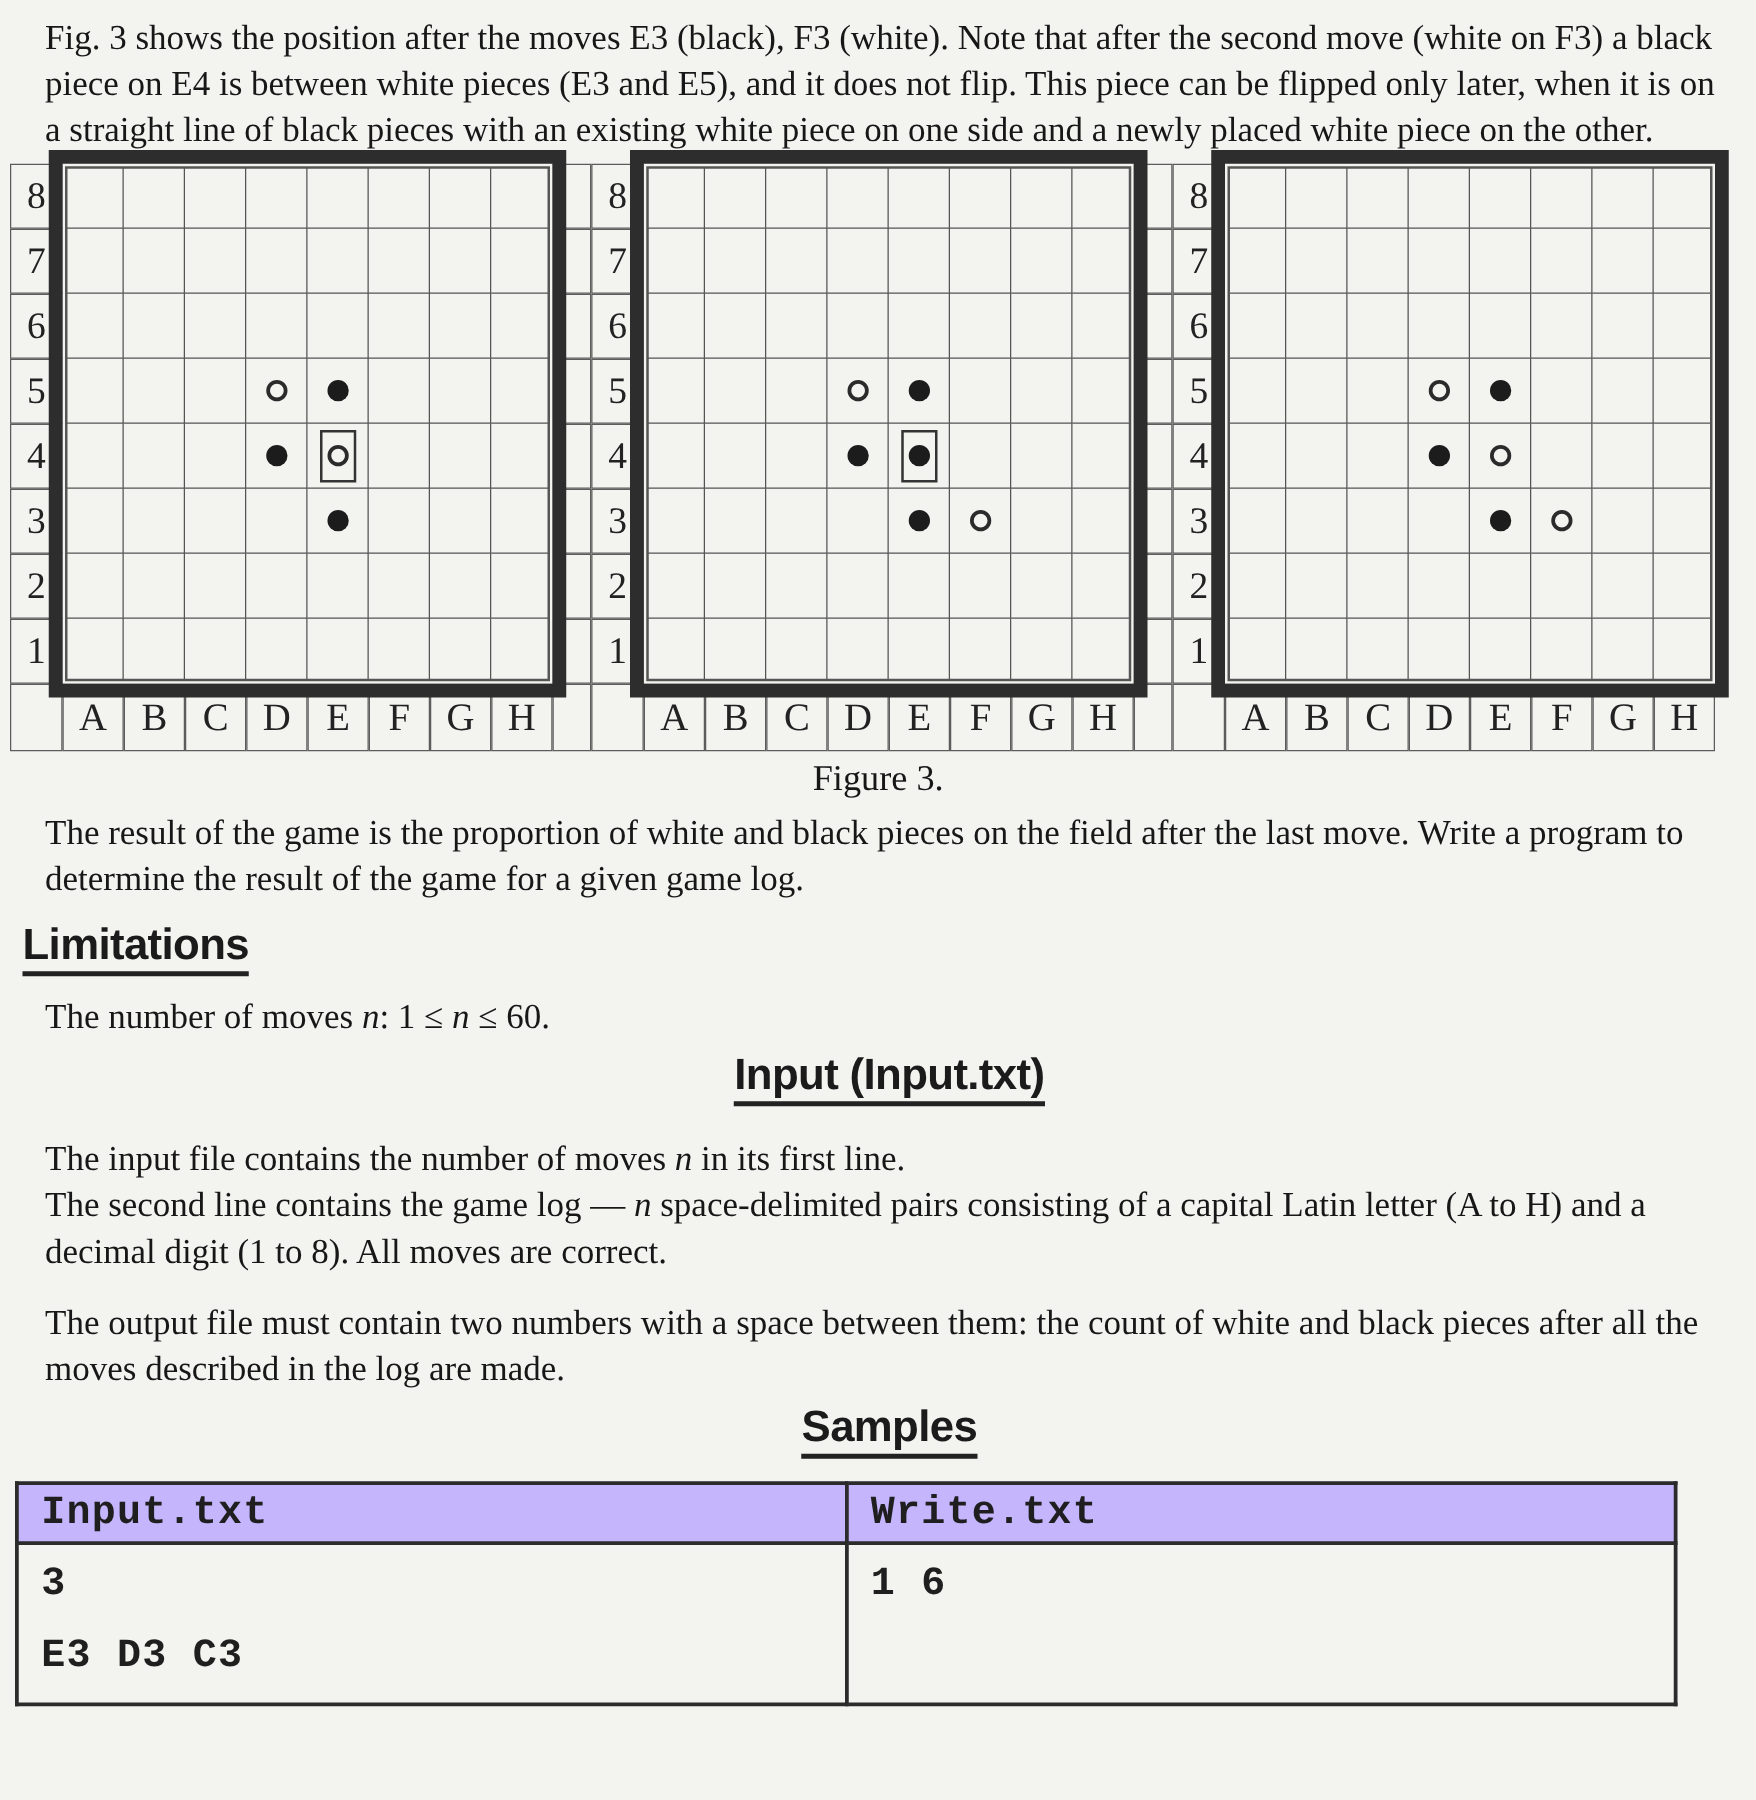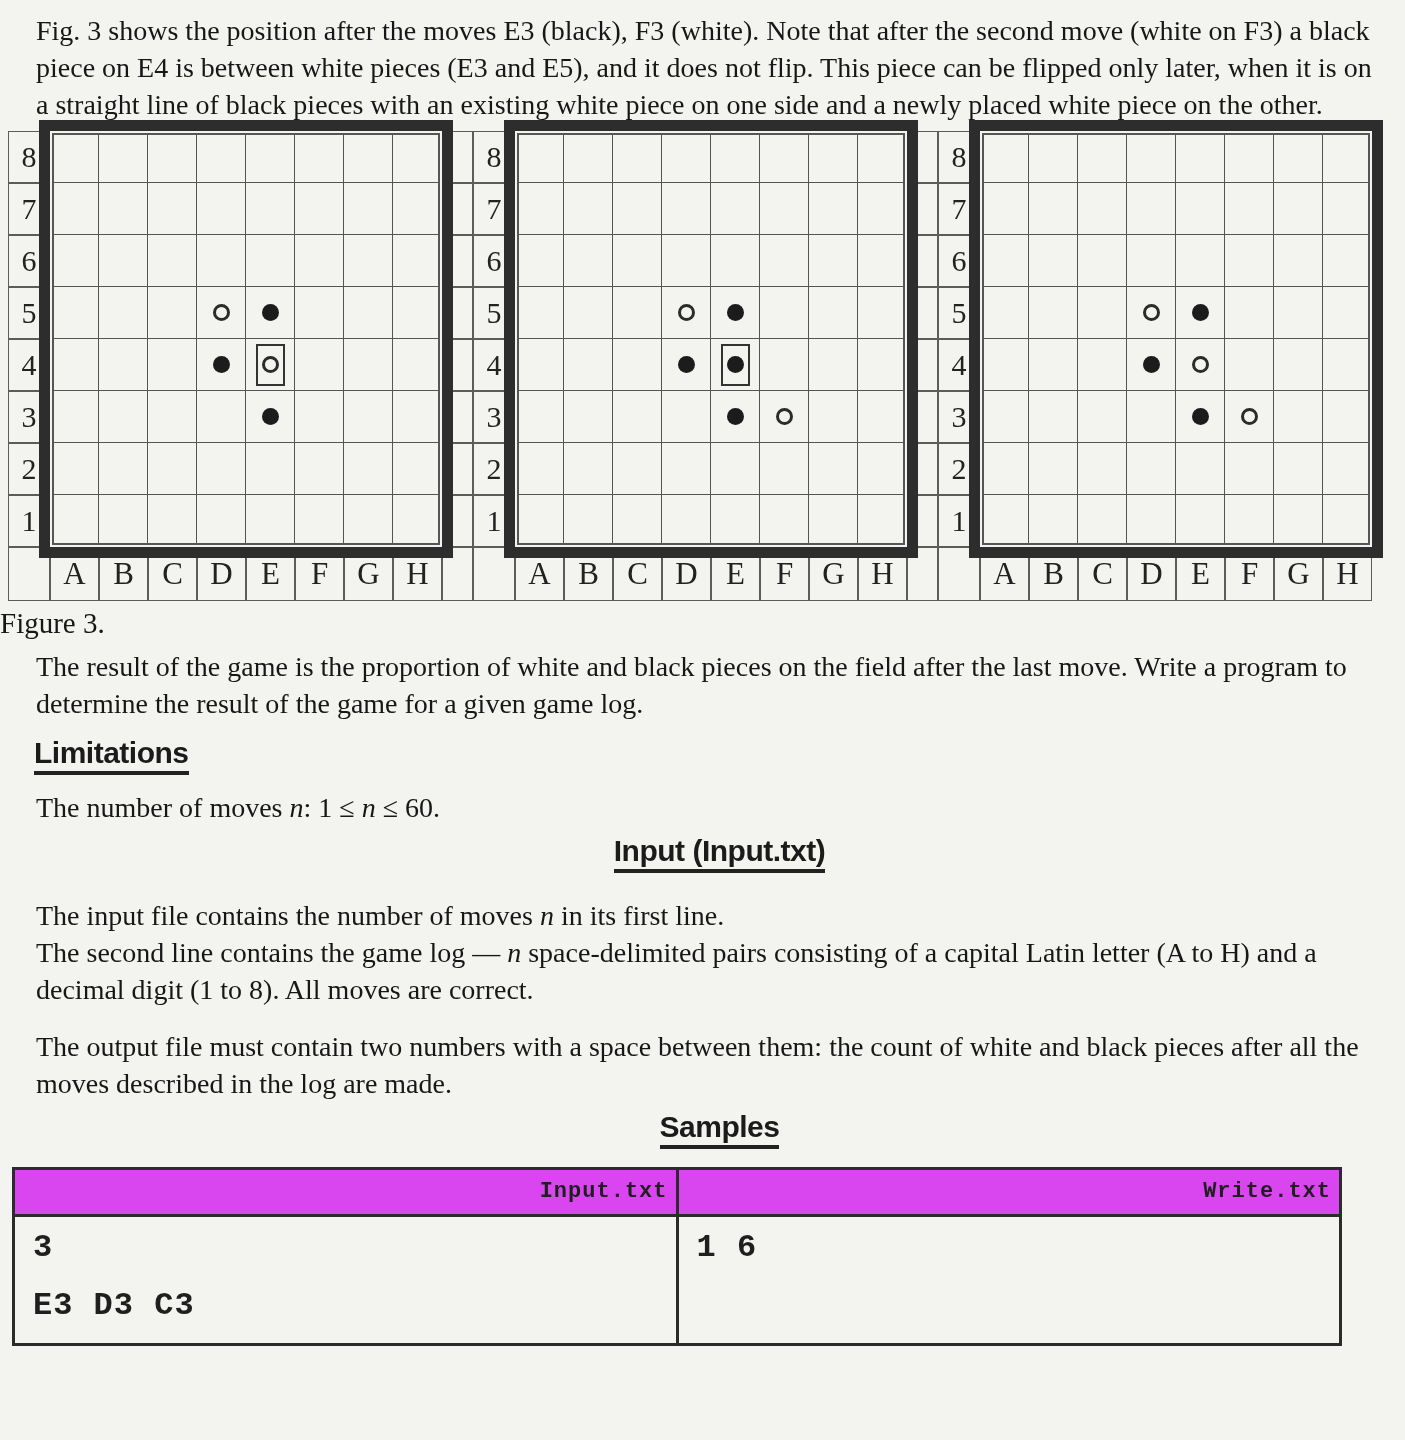--- a/index.html
+++ b/index.html
@@ -47,47 +47,47 @@
     display:flex; align-items:center; justify-content:center;
   }
   .piece { box-sizing:border-box; border-radius:50%; }
   .piece.black { width:17px; height:17px; background:#1c1c1c; }
   .piece.white { width:17px; height:17px; border:3px solid #2b2b2b; background:#f3f3f0; }
   .box {
     width:25px; height:38px; border:2px solid #333;
     display:flex; align-items:center; justify-content:center;
   }
 
-  .caption { text-align:left; font-size:29px; margin-top:6px; }
+  .caption { text-align:center; font-size:29px; margin-top:6px; }
 
   .para { margin:8px 26px 0 36px; font-size:28px; line-height:37px; }
   .para.tight { margin-top:14px; }
   .para.roomy { margin-top:24px; }
   .para.mid { margin-top:20px; }
   .var { font-style:italic; }
 
   .head {
     font-family:"Liberation Sans","DejaVu Sans",sans-serif;
-    font-size:30px; font-weight:800; letter-spacing:-0.5px;
-    margin:14px 0 0 34px; color:#1b1b1b;
+    font-size:35px; font-weight:800; letter-spacing:-0.5px;
+    margin:14px 0 0 18px; color:#1b1b1b;
   }
   .head.small-gap { margin-top:8px;text-align:center; }
   .head span { border-bottom:4px solid #222; padding-bottom:1px; display:inline-block; }
 
   
   .samples-table {
     border-collapse:collapse; table-layout:fixed;
     width:1330px; margin:18px 0 0 12px;
     font-family:"Liberation Mono","DejaVu Sans Mono",monospace;
   }
   .samples-table th, .samples-table td { border:3px solid #2b2b2b; }
   .samples-table th {
-    background:#d946ef;
-    font-size:22px; font-weight:700; letter-spacing:1px;
-    text-align:right; padding:3px 8px 5px 18px; height:36px;
+    background:#c4b5fd;
+    font-size:32px; font-weight:700; letter-spacing:1px;
+    text-align:left; padding:3px 8px 5px 18px; height:36px;
     color:#1f1f1f;
   }
   .samples-table td {
     font-size:32px; font-weight:700; letter-spacing:1px;
     vertical-align:top; padding:2px 8px 8px 18px; height:106px;
     color:#1f1f1f;
   }
   .code-line { line-height:58px; white-space:pre; }
 </style>
 </head>

